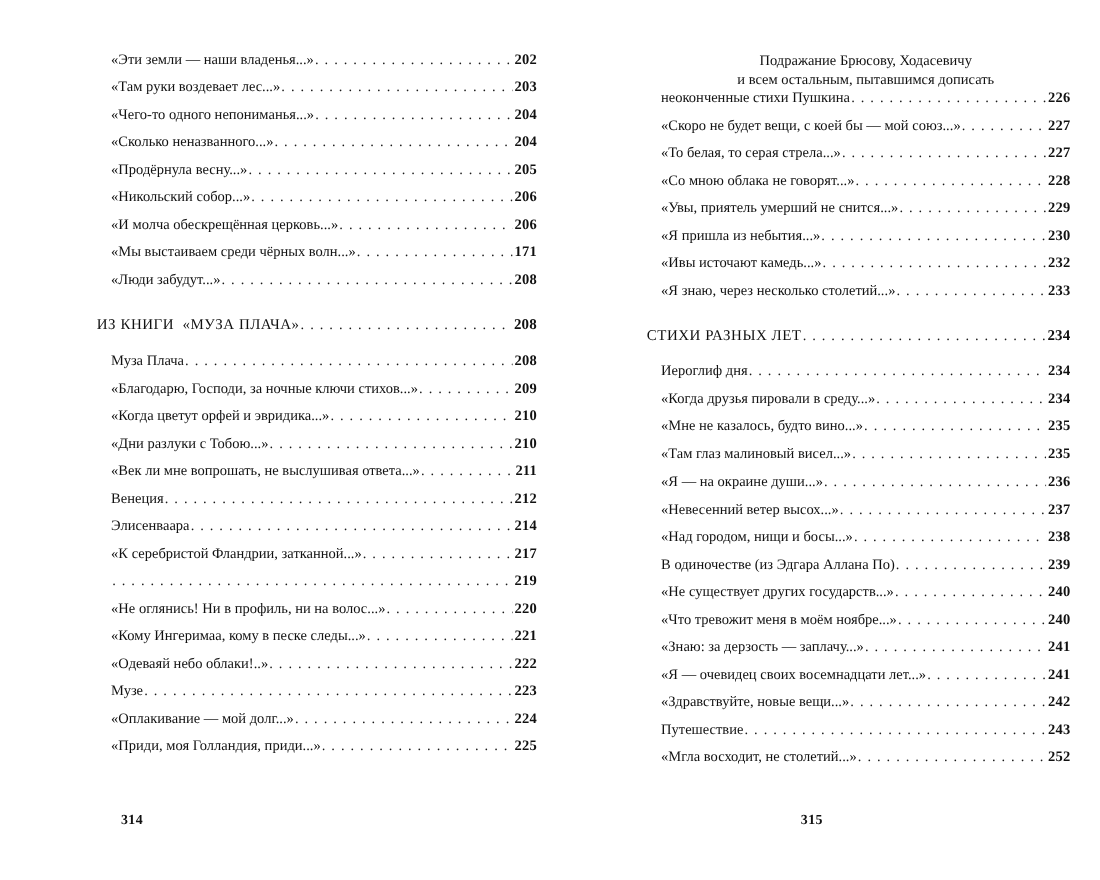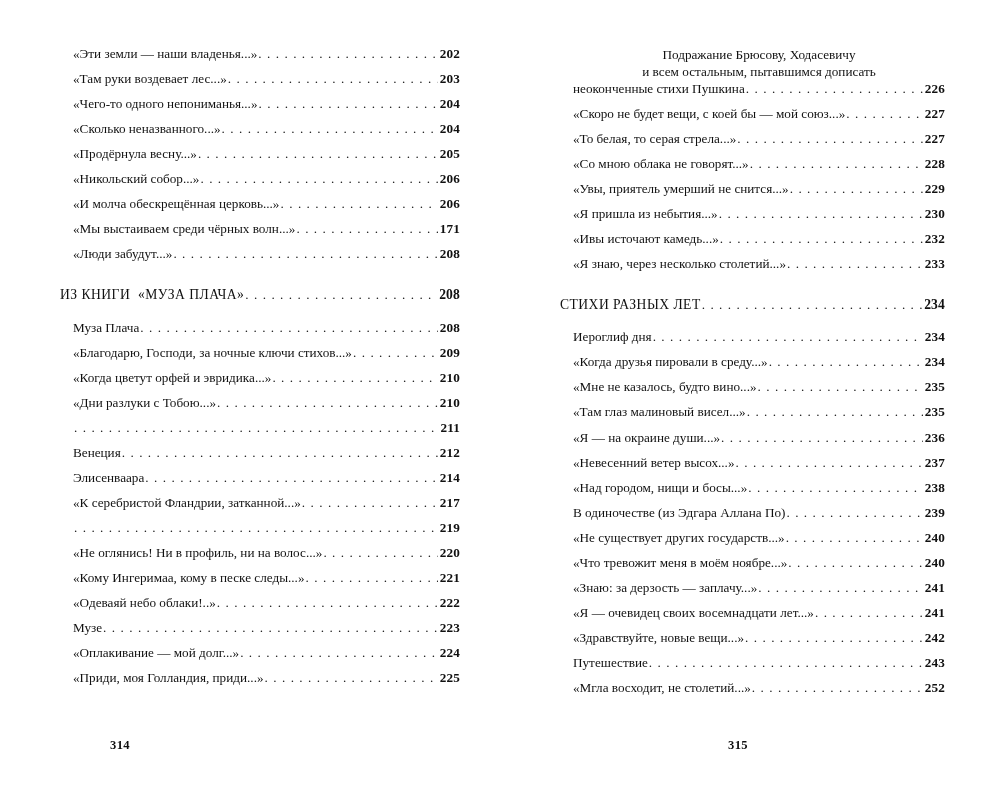--- a/index.html
+++ b/index.html
@@ -28,20 +28,21 @@
     position: relative;
     width: 500px;
     height: 800px;
     box-sizing: border-box;
   }
 
   .page-body {
     position: absolute;
     top: 46px;
     bottom: 80px;
+    margin-left: 28px;
   }
   .page-left .page-body  { left: 60px;  width: 400px; }
   .page-right .page-body { left: 560px - 500px; }
   .page-right .page-body { left: 60px; width: 385px; text-align: center; }
 
   
   .entry {
     display: block;
     position: relative;
     font-size: 13.2px;
@@ -216,20 +217,21 @@
         </div>
         <div class="entry level-1">
           <div class="row">
             <span class="title">«Дни разлуки с Тобою...»</span>
             <span class="leader"></span>
             <span class="pageno">210</span>
           </div>
         </div>
         <div class="entry level-1">
           <div class="row">
+            <span class="title">«Век ли мне вопрошать, не выслушивая ответа...»</span>
             <span class="leader"></span>
             <span class="pageno">211</span>
           </div>
         </div>
         <div class="entry level-1">
           <div class="row">
             <span class="title">Венеция</span>
             <span class="leader"></span>
             <span class="pageno">212</span>
           </div>

